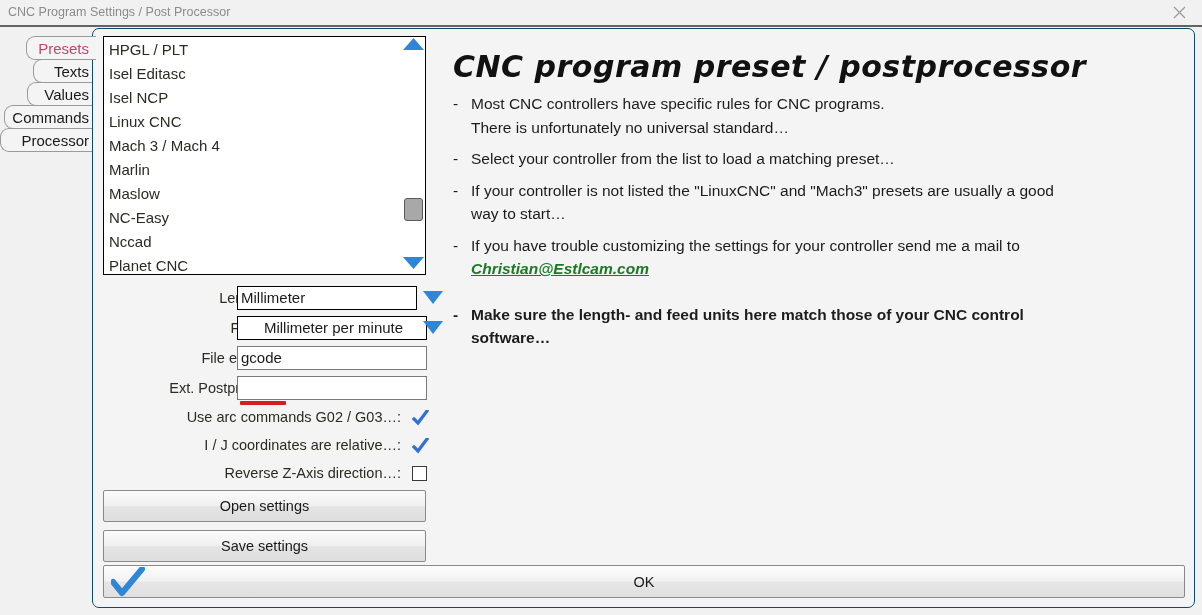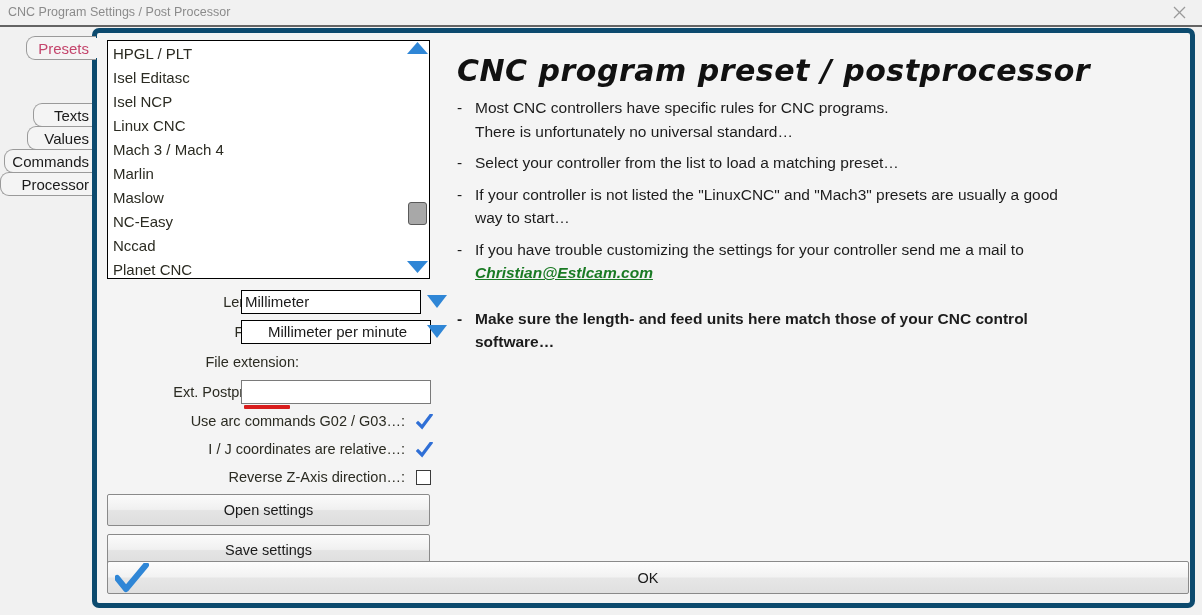--- a/index.html
+++ b/index.html
@@ -44,21 +44,21 @@
   }
   #close-btn svg { display: block; }
 
   
   #panel {
     position: absolute;
     left: 92px; top: 28px;
     width: 1103px;
     height: 580px;
     background: #f4f4f4;
-    border: 5px solid #0c4a6e;
+    border: 1px solid #0c4a6e;
     border-radius: 7px;
     box-sizing: border-box;
   }
 
   
   #tabs {
     position: absolute;
     left: 0; top: 36px;
     width: 96px;
     height: 130px;
@@ -82,21 +82,20 @@
     cursor: default;
     padding-left: 16px;
   }
   .tab.active {
     color: #c4456c;
     background: #f4f4f4;
     z-index: 5;
   }
   .tab.plain {
     border-color: #9a9a9a;
-    margin-top: 44px;
   }
   
   .tab::after {
     content: "";
     position: absolute;
     right: -1px; top: 1px;
     width: 2px; bottom: 1px;
     background: #f4f4f4;
   }
 
@@ -436,20 +435,21 @@
         <span>
           <svg width="20" height="15" viewBox="0 0 20 15">
             <polygon points="0,1 20,1 10,14" fill="#2f86d6"></polygon>
           </svg>
         </span>
       </div>
     </div>
 
     <div class="field-row" style="top:310px;">
       <div class="field-label">File extension:</div>
+      <div class="field-input thin-border" style="width:190px;">gcode</div>
     </div>
 
     <div class="field-row" style="top:340px;">
       <div class="field-label">Ext. Postprocessor:</div>
       <div class="field-input thin-border" style="width:190px;"></div>
     </div>
 
     <div id="redunderline"></div>
 
     <div class="cb-row" style="top:370px;">

